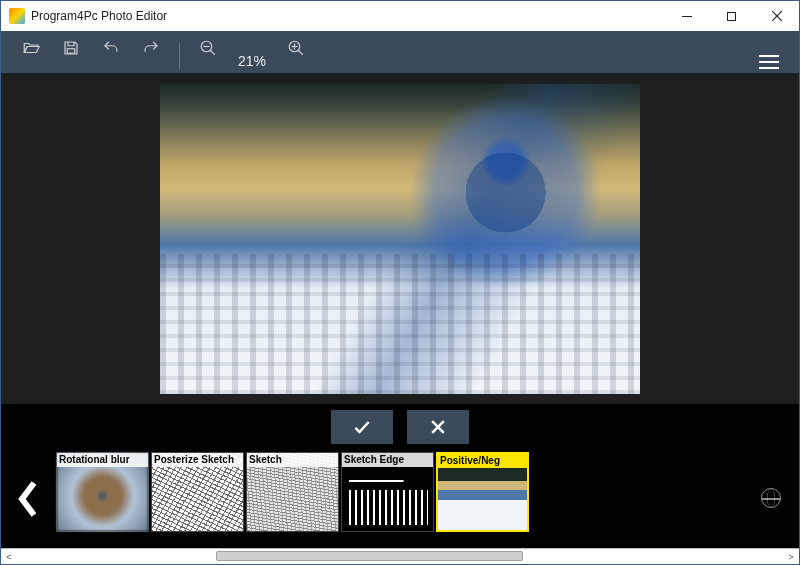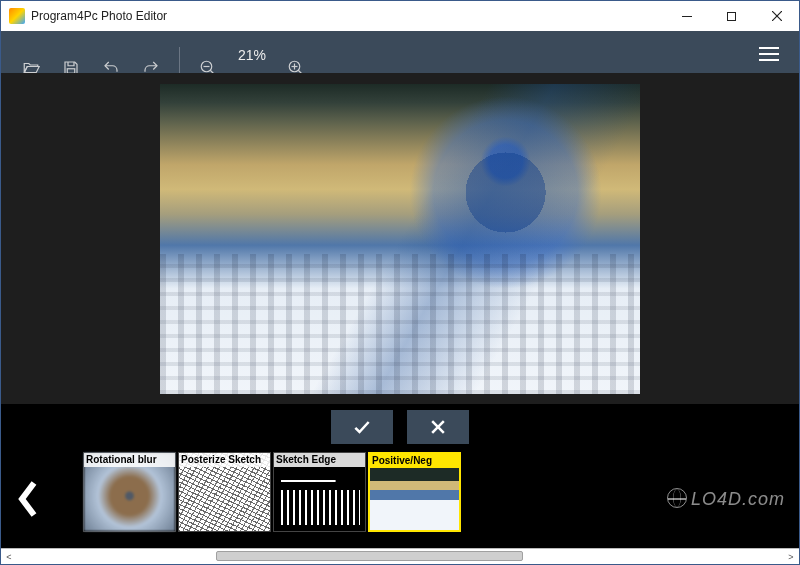--- a/index.html
+++ b/index.html
@@ -6,21 +6,21 @@
   html, body { width: 800px; height: 565px; overflow: hidden; font-family: "Segoe UI", Arial, sans-serif; }
   .window { width: 800px; height: 565px; display: flex; flex-direction: column; background: #fff; border: 1px solid #3a5a8a; }
   .titlebar { height: 30px; display: flex; align-items: center; padding: 0 0 0 8px; background: #fff; color: #222; font-size: 12px; }
   .titlebar .app-icon { width: 16px; height: 16px; margin-right: 6px; display:inline-block; background: linear-gradient(135deg,#ff8a00,#ffd400 50%,#3aa6ff); border-radius:2px;}
   .titlebar .title { flex: 1; }
   .titlebar .winbtn { width: 45px; height: 30px; display:flex; align-items:center; justify-content:center; color:#222; font-size:12px;}
   .winline { width:10px; height:1px; background:#222; }
   .sqbox { width:9px; height:9px; border:1px solid #222; }
   .xicon svg{width:10px;height:10px;}
 
-  .toolbar { height: 42px; background: #3b4a5a; display:flex; align-items:flex-start; padding: 16px 10px; color:#e6e6e6; }
+  .toolbar { height: 42px; background: #3b4a5a; display:flex; align-items:flex-end; padding: 4px 10px; color:#e6e6e6; }
   .tool-btn { width:40px; height:42px; display:flex; align-items:center; justify-content:center; opacity:.85; }
   .tool-btn svg { width:18px; height:18px; stroke:#e6e6e6; fill:none; stroke-width:1.6;}
   .tool-sep { width:1px; height:26px; background:#6b7684; margin: 0 8px; }
   .zoom-val { font-size:14px; min-width:48px; text-align:center; color:#eee; }
   .spacer { flex:1; }
   .hamburger { width:40px; display:flex; align-items:center; justify-content:center;}
   .hamburger .lines{ width:20px; height:14px; display:flex; flex-direction:column; justify-content:space-between;}
   .hamburger .lines span{ display:block; height:2px; background:#fff;}
 
   .canvas-area { flex:1; background:#1e1e1e; display:flex; align-items:center; justify-content:center; position:relative;}
@@ -38,21 +38,21 @@
      background:
        repeating-linear-gradient(90deg, rgba(60,70,90,.18) 0 6px, rgba(255,255,255,.0) 6px 18px),
        repeating-linear-gradient(0deg, rgba(60,70,90,.12) 0 4px, rgba(255,255,255,.0) 4px 14px);
      mix-blend-mode:multiply;
   }
 
   .confirm-bar { height:46px; background:#000; display:flex; align-items:center; justify-content:center; gap:14px;}
   .conf-btn { width:62px; height:34px; background:#3b4a5a; display:flex; align-items:center; justify-content:center;}
   .conf-btn svg{ width:20px; height:20px; stroke:#fff; stroke-width:3; fill:none;}
 
-  .effects-row { height:98px; background:#000; display:flex; align-items:stretch; position:relative;gap:27px;}
+  .effects-row { height:98px; background:#000; display:flex; align-items:stretch; position:relative;}
   .nav-arrow { width:54px; background:#000; display:flex; align-items:center; justify-content:center;}
   .nav-arrow svg{ width:26px; height:40px; stroke:#fff; stroke-width:6; fill:none;}
   .thumbs { flex:1; display:flex; overflow:hidden; position:relative;}
   .thumb { width:93px; height:80px; margin: 2px 1px 0; position:relative; border:1px solid #444; flex:0 0 auto;}
   .thumb.sel { border:2px solid #ffe600; }
   .thumb .cap { position:absolute; top:0; left:0; right:0; height:14px; background:rgba(255,255,255,.85); color:#000; font-size:10px; font-weight:600; line-height:14px; padding:0 2px; white-space:nowrap; overflow:hidden;}
   .thumb.sel .cap { background:#ffe600;}
   .th-img{position:absolute;inset:0;}
   .t0 .th-img{background: radial-gradient(circle at 50% 55%, #4b5563 0 6%, #8d6b46 8% 30%, #b8cbe2 50%, #5d7087 100%); filter:blur(1px) contrast(.9);}
   .t1 .th-img{background:#fff; background-image:
@@ -187,30 +187,34 @@
     </div>
     <div class="thumbs">
       <div class="thumb t0">
           <div class="th-img"></div>
           <div class="cap">Rotational blur</div>
         </div>
       <div class="thumb t1">
           <div class="th-img"></div>
           <div class="cap">Posterize Sketch</div>
         </div>
+      <div class="thumb t2">
+          <div class="th-img"></div>
+          <div class="cap">Sketch</div>
+        </div>
       <div class="thumb t3">
           <div class="th-img"></div>
           <div class="cap">Sketch Edge</div>
         </div>
       <div class="thumb t7 sel">
           <div class="th-img"></div>
           <div class="cap">Positive/Neg</div>
         </div>
     </div>
-    <div class="watermark"><span class="globe"></span><span>LO4D.com</span></div>
+    <div class="watermark"><span class="globe"></span></div>
   </div>
 
   <div class="effects-scroll">
     <div class="sc-btn">&lt;</div>
     <div class="sc-track">
       <div class="sc-thumb"></div>
     </div>
     <div class="sc-btn">&gt;</div>
   </div>
 

